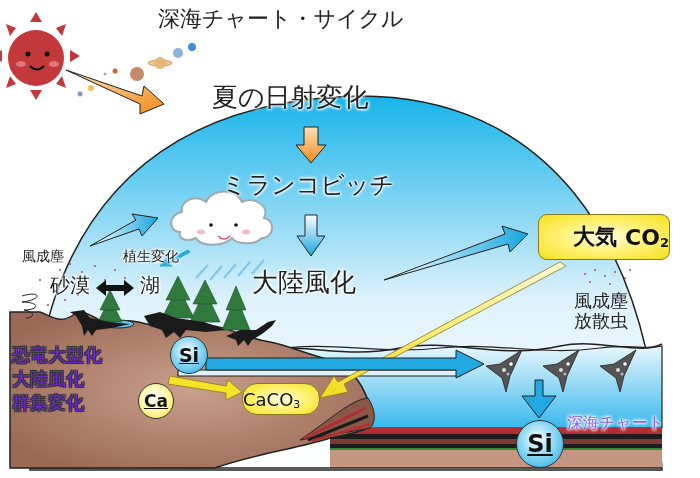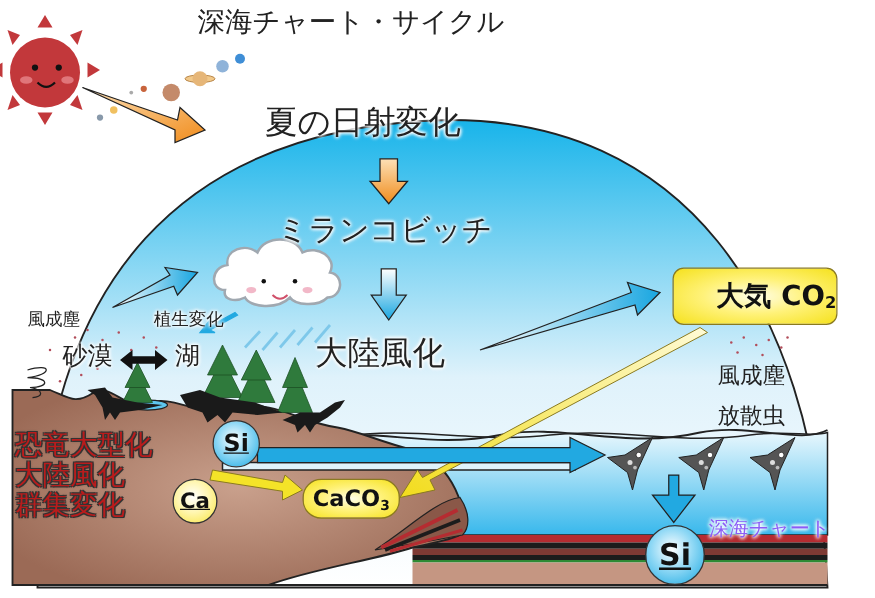--- a/index.html
+++ b/index.html
@@ -12,34 +12,34 @@
       -1px -1px 0 #333, 1px -1px 0 #333, -1px 1px 0 #333, 1px 1px 0 #333,
       0 0 2px #333; }
   .title { left:158px; top:8px; font-size:22px; }
   .insol { left:212px; top:86px; font-size:26px; }
   .monsoon { left:222px; top:175px; font-size:24px; }
   .weather { left:252px; top:271px; font-size:26px;text-align:right; }
   .eolian-l { left:22px; top:250px; font-size:14px; }
   .veg { left:86px; top:250px; font-size:14px;margin-left:37px; }
   .desert { left:50px; top:277px; font-size:20px;text-align:right; }
   .lake { left:140px; top:277px; font-size:20px; }
-  .dino-txt { left:12px; font-size:22px; color:#b91c1c; }
+  .dino-txt { left:12px; font-size:18px; color:#6d28d9; }
   .eolian-r { left:574px; top:292px; font-size:18px; }
-  .radio { left:574px; top:324px; font-size:18px; }
+  .radio { left:574px; top:312px; font-size:18px; }
   .chert { left:567px; top:416px; font-size:16px; color:#8b5cf6; }
   .co2box { position:absolute; left:538px; top:214px; width:130px; height:44px;
       border:1.5px solid #8a7a20; border-radius:9px;
       background: radial-gradient(ellipse at center, #fffde8 0%, #fff27a 45%, #f5e11c 100%);
       display:flex; align-items:center; justify-content:flex-end; }
   .co2box span { font-size:22px; font-weight:bold; color:#111; }
   .co2box .sub { font-size:13px; margin-top:10px; }
   .caco3 { position:absolute; left:242px; top:383px; width:76px; height:30px;
       border:1.5px solid #8a7a20; border-radius:15px;
       background: radial-gradient(ellipse at center, #fffde8 0%, #fff27a 45%, #f5e11c 100%);
-      display:flex; align-items:center; justify-content:center; font-weight:bold; font-size:18px; color:#111; }
+      display:flex; align-items:center; font-weight:normal; font-size:18px; color:#111; }
   .caco3 .sub { font-size:11px; margin-top:10px; }
   .ball { position:absolute; border-radius:50%; display:flex; align-items:center; justify-content:center;
       font-weight:bold; color:#111; border:1.5px solid #333;text-decoration:underline; }
   .ball-si { background: radial-gradient(circle at 45% 40%, #ffffff 0%, #8fd8f5 45%, #17a7e0 100%); }
   .ball-ca { background: radial-gradient(circle at 45% 40%, #ffffff 0%, #fff6b0 45%, #f7e33a 100%); }
 </style>
 </head>
 <body>
 
 <svg id="stage" viewBox="0 0 700 478" xmlns="http://www.w3.org/2000/svg">

